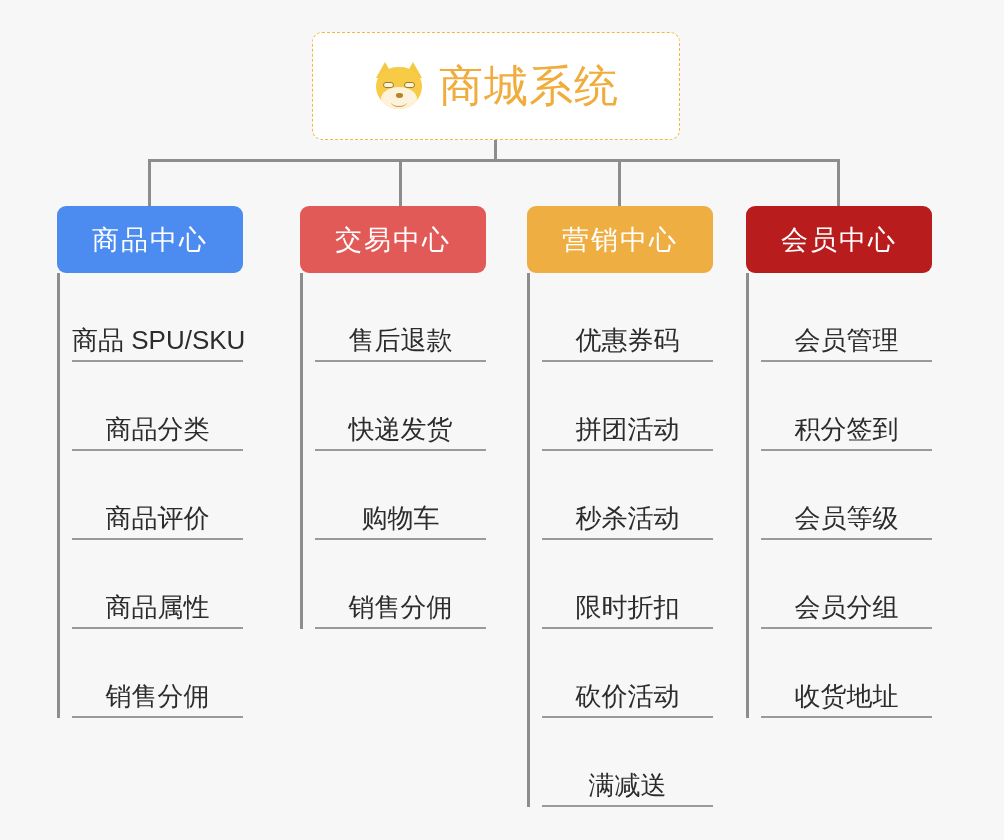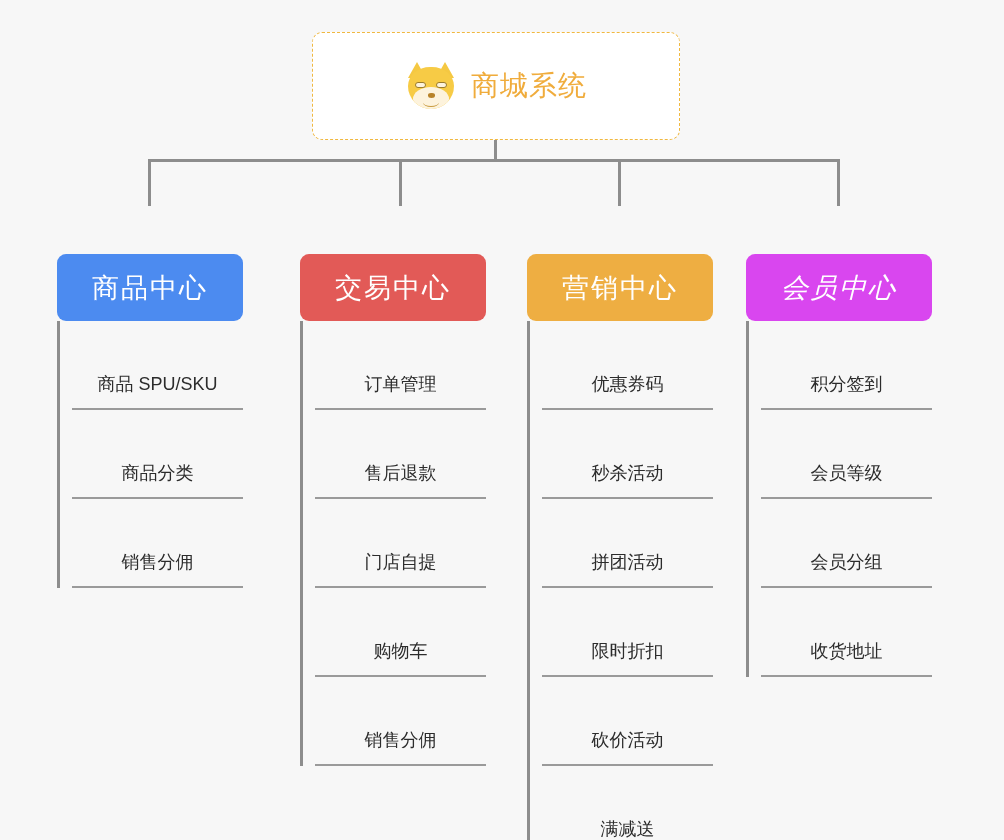--- a/index.html
+++ b/index.html
@@ -31,21 +31,21 @@
     background: #ffffff;
     border: 1.5px dashed #f0b840;
     border-radius: 10px;
     display: flex;
     align-items: center;
     justify-content: center;
     gap: 14px;
   }
   .root-title {
     color: #f0ac3c;
-    font-size: 28px;
+    font-size: 44px;
     line-height: 1;
     letter-spacing: 1px;
     white-space: nowrap;
   }
 
   
   .dog-icon {
     position: relative;
     width: 52px;
     height: 50px;
@@ -146,43 +146,42 @@
   .cat-box {
     height: 67px;
     border-radius: 9px;
     display: flex;
     align-items: center;
     justify-content: center;
     color: #ffffff;
     font-size: 27px;
     letter-spacing: 2px;
     box-sizing: border-box;
-    margin-top: 48px;
   }
 
   .leaf-list {
     position: relative;
     margin-top: 0;
     padding-left: 12px;
     border-left: 3px solid #8d8d8d;
     box-sizing: border-box;
   }
   .leaf-item {
     height: 89px;
     display: flex;
     align-items: flex-end;
     justify-content: center;
     box-sizing: border-box;
   }
   .leaf-label {
     width: 100%;
     text-align: center;
-    font-size: 18px;
+    font-size: 26px;
     color: #2c2c2c;
-    padding-bottom: 12px;
+    padding-bottom: 2px;
     border-bottom: 2px solid #9a9a9a;
     box-sizing: border-box;
     white-space: nowrap;
   }
 </style>
 </head>
 <body>
 
 <div id="mindmap">
 
@@ -213,80 +212,86 @@
       <span>商品中心</span>
     </div>
     <div class="leaf-list">
       <div class="leaf-item">
           <span class="leaf-label">商品 SPU/SKU</span>
         </div>
       <div class="leaf-item">
           <span class="leaf-label">商品分类</span>
         </div>
       <div class="leaf-item">
+          <span class="leaf-label">商品评价</span>
+        </div>
+      <div class="leaf-item">
+          <span class="leaf-label">商品属性</span>
+        </div>
+      <div class="leaf-item">
           <span class="leaf-label">销售分佣</span>
         </div>
     </div>
   </div>
 
   <div class="column" style="left:300px;">
     <div class="cat-box" style="background:#e25a57;">
       <span>交易中心</span>
     </div>
     <div class="leaf-list">
       <div class="leaf-item">
-          <span class="leaf-label">订单管理</span>
-        </div>
-      <div class="leaf-item">
           <span class="leaf-label">售后退款</span>
         </div>
       <div class="leaf-item">
-          <span class="leaf-label">门店自提</span>
+          <span class="leaf-label">快递发货</span>
         </div>
       <div class="leaf-item">
           <span class="leaf-label">购物车</span>
         </div>
       <div class="leaf-item">
           <span class="leaf-label">销售分佣</span>
         </div>
     </div>
   </div>
 
   <div class="column" style="left:527px;">
     <div class="cat-box" style="background:#eeae42;align-items:center;">
       <span>营销中心</span>
     </div>
     <div class="leaf-list">
       <div class="leaf-item">
           <span class="leaf-label">优惠券码</span>
         </div>
       <div class="leaf-item">
+          <span class="leaf-label">拼团活动</span>
+        </div>
+      <div class="leaf-item">
           <span class="leaf-label">秒杀活动</span>
         </div>
       <div class="leaf-item">
-          <span class="leaf-label">拼团活动</span>
-        </div>
-      <div class="leaf-item">
           <span class="leaf-label">限时折扣</span>
         </div>
       <div class="leaf-item">
           <span class="leaf-label">砍价活动</span>
         </div>
       <div class="leaf-item">
           <span class="leaf-label">满减送</span>
         </div>
     </div>
   </div>
 
   <div class="column" style="left:746px;">
-    <div class="cat-box" style="background:#d946ef;font-style:italic;">
+    <div class="cat-box" style="background:#b91c1c;">
       <span>会员中心</span>
     </div>
     <div class="leaf-list">
       <div class="leaf-item">
+          <span class="leaf-label">会员管理</span>
+        </div>
+      <div class="leaf-item">
           <span class="leaf-label">积分签到</span>
         </div>
       <div class="leaf-item">
           <span class="leaf-label">会员等级</span>
         </div>
       <div class="leaf-item">
           <span class="leaf-label">会员分组</span>
         </div>
       <div class="leaf-item">
           <span class="leaf-label">收货地址</span>

